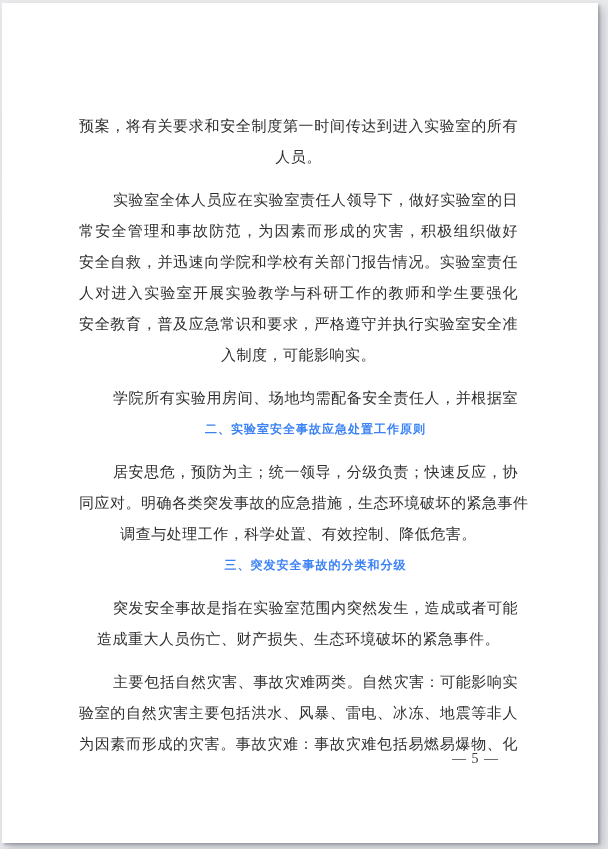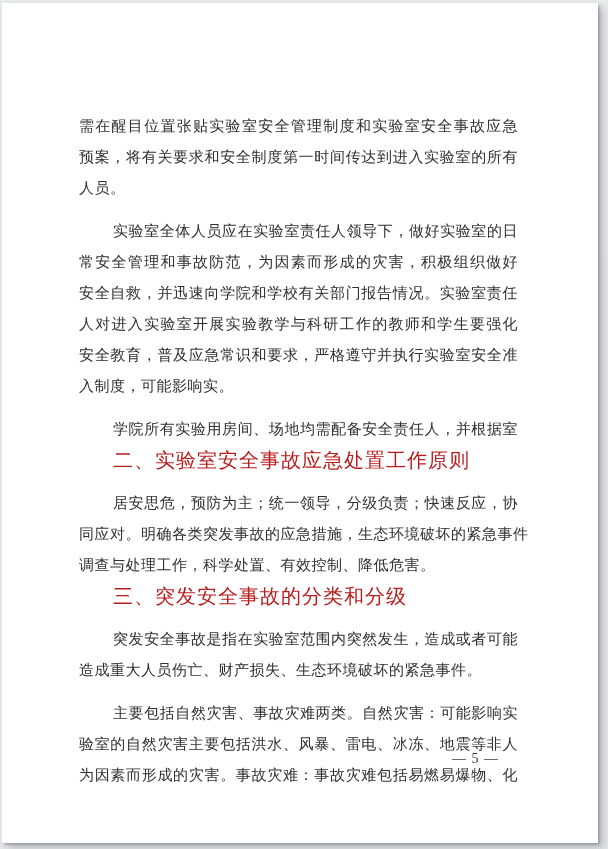--- a/index.html
+++ b/index.html
@@ -32,36 +32,36 @@
     top: 108px;
     width: 439px;
     color: #2f2f2f;
   }
   .line {
     height: 31px;
     line-height: 31px;
     font-size: 15px;
     letter-spacing: 0.5px;
     white-space: nowrap;
-    text-align: left;
+    text-align: center;
   }
   .line.fill {
     text-align: justify;
     text-align-last: justify;
   }
   .line.indent {
     text-indent: 34px;
     margin-top: 12px;
   }
   .line.heading {
     font-family: "Liberation Sans", "DejaVu Sans", sans-serif;
-    font-weight: 400;
-    font-size: 20px;
+    font-weight: 700;
+    font-size: 12px;
     letter-spacing: 1px;
-    color: #b91c1c;
+    color: #3b82f6;
     text-indent: 34px;
   }
   .block-gap {
     margin-top: 4px;
   }
   .page-number {
     position: absolute;
     left: 450px;
     top: 748px;
     width: 80px;
@@ -73,21 +73,20 @@
 </style>
 </head>
 <body>
 
 <div class="viewer">
   <div class="page">
 
     <div class="doc-body">
 
       <div>
-        <div class="line fill">需在醒目位置张贴实验室安全管理制度和实验室安全事故应急</div>
         <div class="line fill">预案，将有关要求和安全制度第一时间传达到进入实验室的所有</div>
         <div class="line">人员。</div>
       </div>
 
       <div>
         <div class="line fill indent">实验室全体人员应在实验室责任人领导下，做好实验室的日</div>
         <div class="line fill">常安全管理和事故防范，为因素而形成的灾害，积极组织做好</div>
         <div class="line fill">安全自救，并迅速向学院和学校有关部门报告情况。实验室责任</div>
         <div class="line fill">人对进入实验室开展实验教学与科研工作的教师和学生要强化</div>
         <div class="line fill">安全教育，普及应急常识和要求，严格遵守并执行实验室安全准</div>

